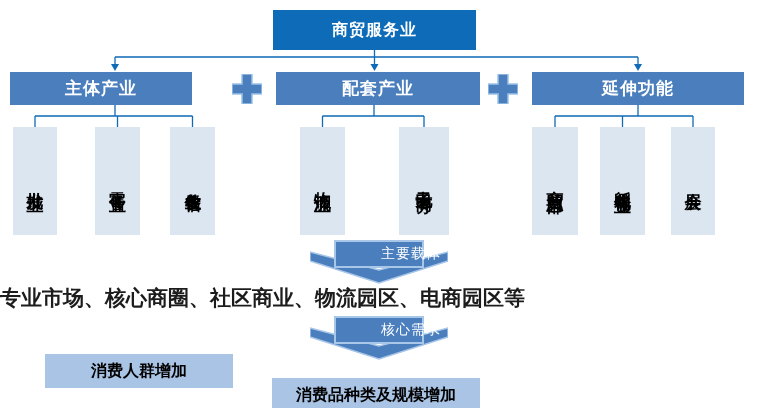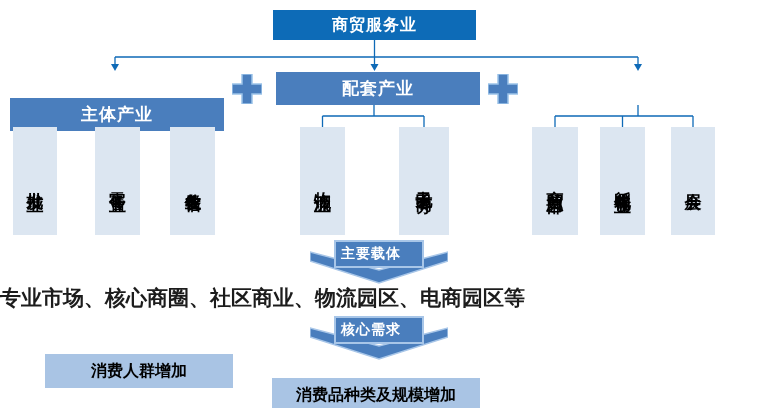--- a/index.html
+++ b/index.html
@@ -29,30 +29,30 @@
 
   .box {
     position: absolute;
     display: flex;
     align-items: center;
     justify-content: center;
     box-sizing: border-box;
     z-index: 1;
   }
   .top-box {
-    left: 273px; top: 10px; width: 203px; height: 30px;
+    left: 273px; top: 10px; width: 203px; height: 40px;
     background: var(--top-box);
     color: #ffffff; font-weight: bold; font-size: 16px; letter-spacing: 1px;
   }
   .hdr {
     background: var(--header-box);
     color: #ffffff; font-weight: bold; font-size: 17px; letter-spacing: 1px;
     top: 72px; height: 33px;
   }
-  .h1 { left: 10px;  width: 214px; margin-top: 26px; }
+  .h1 { left: 10px;  width: 182px; }
   .h2 { left: 276px; width: 204px; }
   .h3 { left: 532px; width: 212px; }
 
   .plus { position: absolute; top: 74px; width: 30px; height: 30px; z-index: 1; }
   .p1 { left: 232px; }
   .p2 { left: 488px; }
   .plus-shape { fill: var(--plus); stroke: var(--plus-edge); stroke-width: 1.5; }
 
   .vbox {
     position: absolute;
@@ -75,22 +75,23 @@
 
   .chev { position: absolute; left: 310px; width: 138px; height: 44px; z-index: 1; }
   .v1 { top: 240px; }
   .v2 { top: 316px; text-align: center; }
   .chev svg { position: absolute; left: 0; top: 0; }
   .chev-band { fill: var(--chevron); stroke: var(--chevron-edge); stroke-width: 1.5; }
   .chev-rect { fill: var(--chevron); stroke: var(--chevron-edge); stroke-width: 2; }
   .chev-label {
     position: absolute; left: 25px; top: 1px; width: 72px; height: 26px;
     display: flex; align-items: center; justify-content: center;
-    color: #ffffff; font-weight: bold; font-size: 14px; letter-spacing: 1px;
+    color: #ffffff; font-weight: normal; font-size: 14px; letter-spacing: 1px;
     z-index: 2;
+    padding-left: 40px;
   }
 
   .carrier-text {
     position: absolute; left: 0; top: 284px; width: 758px; height: 28px;
     line-height: 28px; 
     color: var(--big-text); font-weight: bold; font-size: 21px;
     z-index: 1;
   }
 
   .out {
@@ -120,20 +121,21 @@
 
     <path class="cline" d="M374,105 V116 M322.5,116 H424 M322.5,116 V127 M424,116 V127"></path>
 
     <path class="cline" d="M638,105 V116 M555,116 H693 M555,116 V127 M622.5,116 V127 M693,116 V127"></path>
   </svg>
 
   <div class="box top-box">商贸服务业</div>
 
   <div class="box hdr h1">主体产业</div>
   <div class="box hdr h2">配套产业</div>
+  <div class="box hdr h3">延伸功能</div>
 
   <svg class="plus p1" viewBox="0 0 30 30">
     <path class="plus-shape" d="M10,0 h10 v10 h10 v10 h-10 v10 h-10 v-10 h-10 v-10 h10 z"></path>
   </svg>
   <svg class="plus p2" viewBox="0 0 30 30">
     <path class="plus-shape" d="M10,0 h10 v10 h10 v10 h-10 v10 h-10 v-10 h-10 v-10 h10 z"></path>
   </svg>
 
   <div class="vbox c11">批发业</div>
   <div class="vbox c12">零售业</div>

